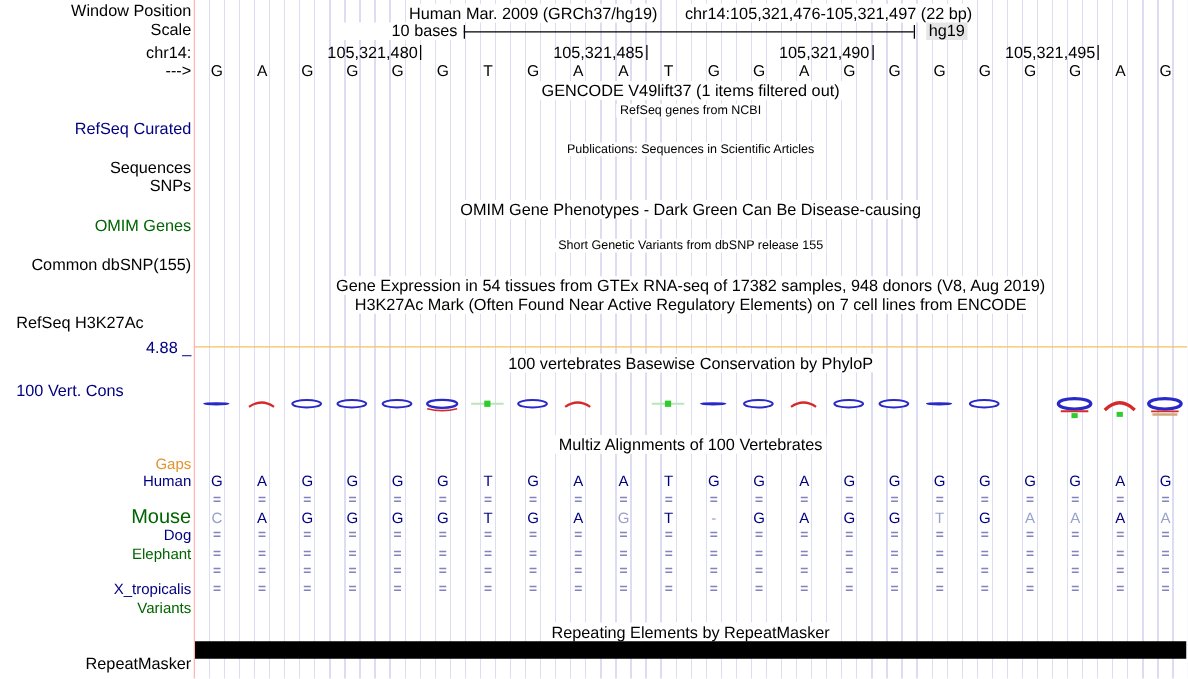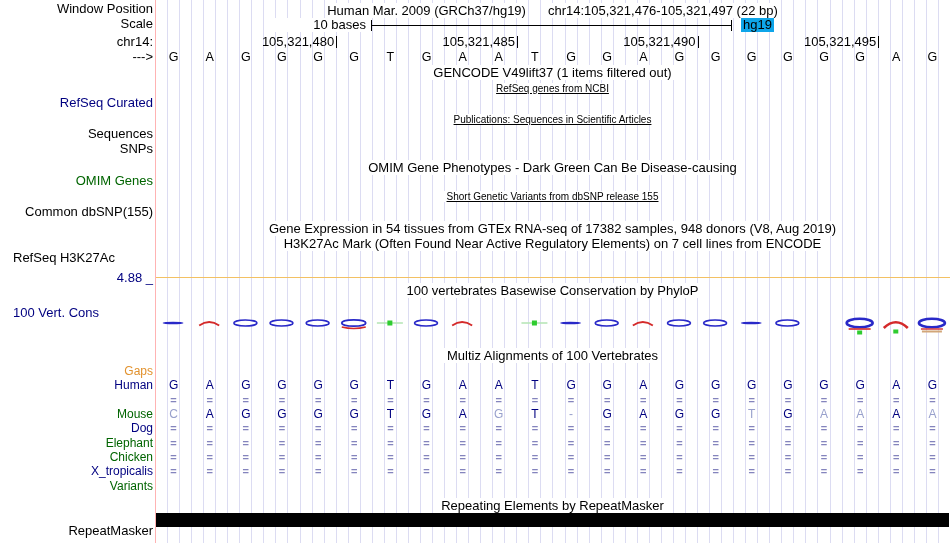--- a/index.html
+++ b/index.html
@@ -15,30 +15,30 @@
   .maroon{color:#8e4040;}
   .blue-title{color:#3d3dbe;}
   
   .gridlines{position:absolute;left:155.5px;top:0;width:794.5px;height:543px;
     background-image:repeating-linear-gradient(to right,transparent 0,transparent 11.045px,#dcdcf2 11.045px,#dcdcf2 12.045px);}
   .pink-line{position:absolute;left:155px;top:0;width:1px;height:543px;background:#ffb3b3;}
   .yellow-line{position:absolute;left:155.5px;top:277px;width:794px;height:1px;background:#f3c163;}
   .center-row{position:absolute;left:155px;width:795px;text-align:center;
     font-size:13px;line-height:13px;color:#000;white-space:nowrap;}
   .center-row>span{background:#fff;padding:0 3px;}
-  .small{font-size:10px;line-height:11px;text-decoration:underline;}
+  .small{font-size:10px;line-height:11px;}
   .title-row{position:absolute;left:155px;width:795px;text-align:center;top:4px;
     font-size:13px;line-height:14px;color:#000;white-space:nowrap;}
   .title-row span{background:#fff;padding:0 2px;}
   .title-gap{display:inline-block;width:14px;}
   .scalebar-line{position:absolute;left:371px;top:25px;width:360px;height:1px;background:#000;}
   .scalebar-tick{position:absolute;top:20px;width:1px;height:11px;background:#000;}
   .scalebar-label{position:absolute;left:266px;top:18px;width:100px;text-align:right;
     font-size:13px;line-height:14px;background:#fff;}
-  .assembly-name{position:absolute;left:741px;top:18px;font-size:13px;line-height:14px;background:#0ea5e9;padding:0 2px;}
+  .assembly-name{position:absolute;left:741px;top:18px;font-size:13px;line-height:14px;background:#e5e5e5;padding:0 2px;}
   .coord-label{position:absolute;top:35px;width:110px;text-align:right;
     font-size:13px;line-height:13px;color:#000;white-space:nowrap;}
   .coord-tick{position:absolute;top:36px;width:1px;height:12px;background:#000;}
   .base-letter{position:absolute;top:50px;height:14px;font-size:12.5px;line-height:14px;
     text-align:center;color:#000;}
   .aln-cell{position:absolute;height:14px;font-size:12px;line-height:14px;text-align:center;}
   .aln-eq{font-size:11px;font-weight:bold;color:#8484bd;}
   .repeat-bar{position:absolute;left:155.5px;top:513px;width:793.5px;height:14px;background:#000;}
   svg{display:block;}
 </style>
@@ -307,19 +307,18 @@
       <div class="aln-cell aln-eq" style="left: 769.812px; width: 36.136px; top: 464px;">=</div>
       <div class="aln-cell aln-eq" style="left: 805.948px; width: 36.136px; top: 464px;">=</div>
       <div class="aln-cell aln-eq" style="left: 842.084px; width: 36.136px; top: 464px;">=</div>
       <div class="aln-cell aln-eq" style="left: 878.22px; width: 36.136px; top: 464px;">=</div>
       <div class="aln-cell aln-eq" style="left: 914.356px; width: 36.136px; top: 464px;">=</div>
     </div>
 
   <div class="repeat-bar"></div>
 <div class="lbl" style="top: 364px; font-size: 12px; color: rgb(226, 146, 46);">Gaps</div>
     <div class="lbl" style="top: 378px; font-size: 12px; color: rgb(0, 0, 128);">Human</div>
-    <div class="lbl" style="top: 407px; font-size: 12px; color: rgb(0, 100, 0);">Mouse</div>
+    <div class="lbl" style="top: 407px; font-size: 16px; color: rgb(0, 100, 0);">Mouse</div>
     <div class="lbl" style="top: 421px; font-size: 12px; color: rgb(0, 0, 128);">Dog</div>
     <div class="lbl" style="top: 435.5px; font-size: 12px; color: rgb(0, 100, 0);">Elephant</div>
-    <div class="lbl" style="top: 450px; font-size: 12px; color: rgb(0, 100, 0);">Chicken</div>
     <div class="lbl" style="top: 464px; font-size: 12px; color: rgb(0, 0, 128);">X_tropicalis</div>
     <div class="lbl" style="top: 478.5px; font-size: 12px; color: rgb(0, 100, 0);">Variants</div>
   </div>
 
 </body></html>

